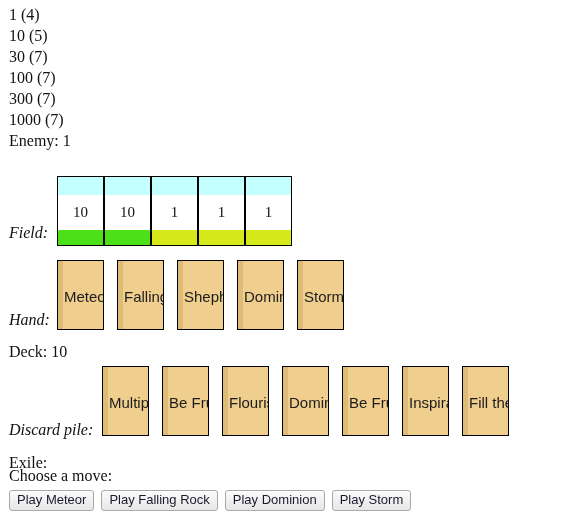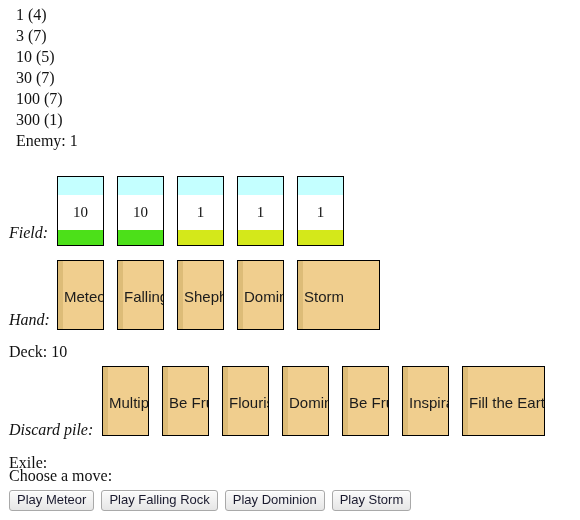--- a/index.html
+++ b/index.html
@@ -14,21 +14,21 @@
     position: relative;
     overflow: hidden;
     font-family: "Liberation Serif", "DejaVu Serif", serif;
     font-size: 16px;
     color: #111111;
   }
 
   
   #stats-block {
     position: absolute;
-    left: 16px;
+    left: 9px;
     top: 4px;
     width: 300px;
   }
   .stat-line {
     height: 21px;
     line-height: 21px;
     font-size: 16px;
     white-space: nowrap;
     color: #111111;
   }
@@ -55,21 +55,20 @@
     display: flex;
     align-items: flex-start;
   }
 
   
   .field-card {
     width: 45px;
     height: 68px;
     border: 1px solid #000000;
     background: #ffffff;
-    margin-right: 13px;
     position: relative;
     box-sizing: content-box;
     display: flex;
     flex-direction: column;
   }
   .field-card:last-child { margin-right: 0; }
   .fc-top {
     height: 18px;
     background: #c4ffff;
     flex: none;
@@ -93,21 +92,21 @@
   .tan-card {
     width: 45px;
     height: 68px;
     border: 1px solid #000000;
     background: #f0ce8e;
     margin-right: 13px;
     position: relative;
     box-sizing: content-box;
     overflow: hidden;
   }
-  .tan-card:last-child { margin-right: 0; padding-left: 36px; }
+  .tan-card:last-child { margin-right: 0; }
   .tan-card .spine {
     position: absolute;
     left: 0;
     top: 0;
     bottom: 0;
     width: 5px;
     background: #ddbc78;
   }
   .tan-card .tc-name {
     position: absolute;
@@ -153,25 +152,25 @@
     white-space: nowrap;
     cursor: pointer;
   }
   .move-button:last-child { margin-right: 6px; }
 </style>
 </head>
 <body>
 
 <div id="stats-block">
     <div class="stat-line">1 (4)</div>
-    <div class="stat-line">3 (7)</div>
     <div class="stat-line">10 (5)</div>
     <div class="stat-line">30 (7)</div>
     <div class="stat-line">100 (7)</div>
-    <div class="stat-line">300 (1)</div>
+    <div class="stat-line">300 (7)</div>
+    <div class="stat-line">1000 (7)</div>
     <div class="stat-line">Enemy: 1</div>
   </div>
 
 <div class="board-row" id="field-row" style="top:176px;height:72px;">
   <div class="row-label" style="top:47px;">Field:</div>
   <div class="card-strip" id="field-strip" style="left:57px;">
       <div class="field-card">
         <div class="fc-top" style="background: rgb(196, 255, 255);"></div>
         <div class="fc-mid">10</div>
         <div class="fc-bot" style="background: rgb(76, 224, 25);"></div>

